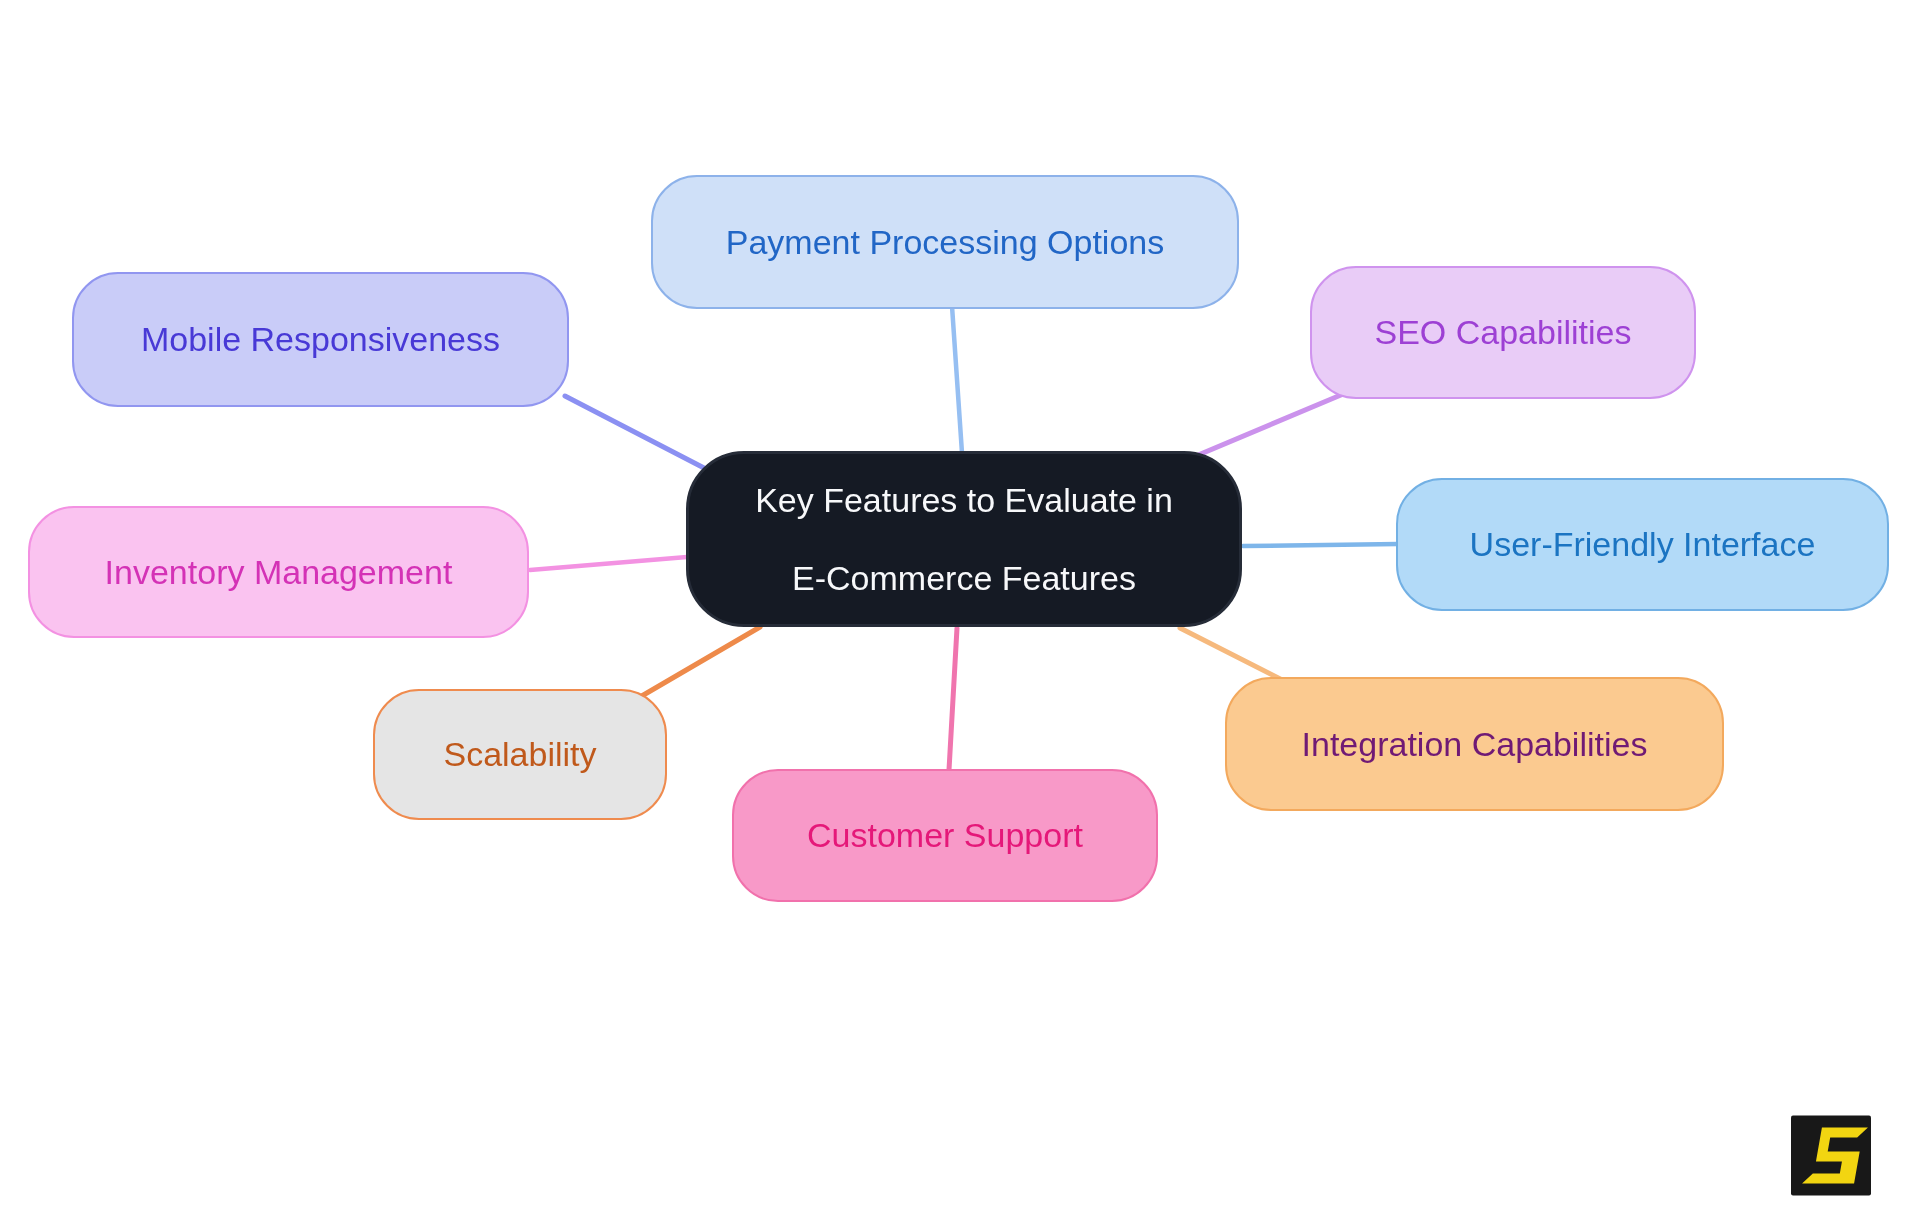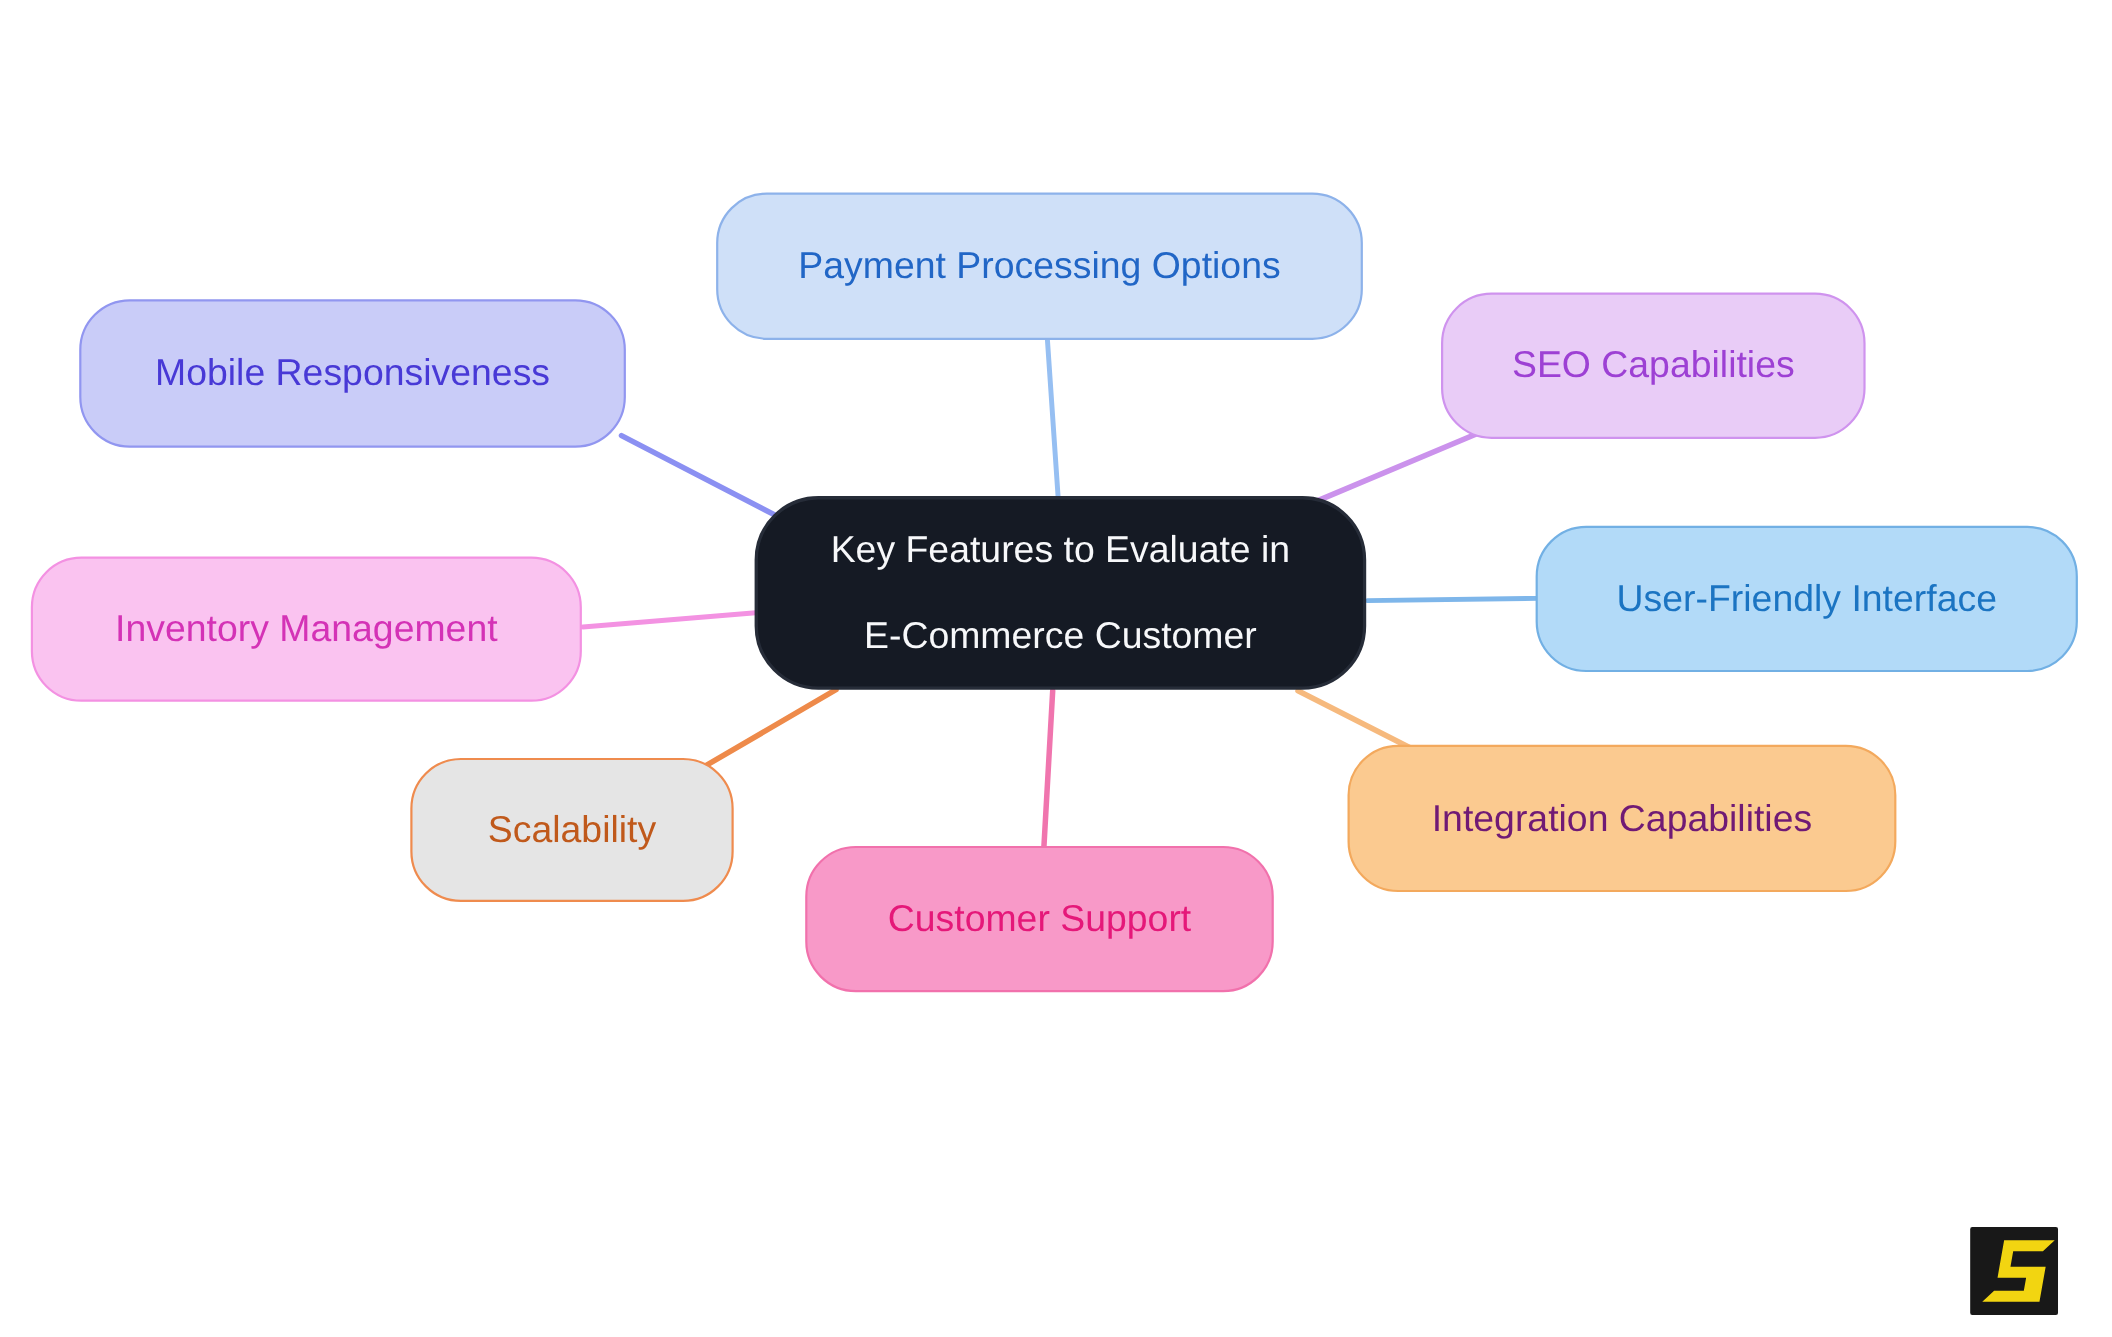--- a/index.html
+++ b/index.html
@@ -91,21 +91,21 @@
   <div class="node n-inventory" style="background: rgb(250, 195, 240); border-color: rgb(243, 145, 226); color: rgb(212, 50, 182);">
     <span>Inventory Management</span>
   </div>
 
   <div class="node n-mobile" style="background: rgb(201, 204, 248); border-color: rgb(145, 150, 240); color: rgb(72, 57, 214);">
     <span>Mobile Responsiveness</span>
   </div>
 
   <div class="center-node" style="background: rgb(21, 26, 36); border-color: rgb(38, 44, 56); color: rgb(247, 248, 250); gap: 36px;">
     <span>Key Features to Evaluate in</span>
-    <span>E-Commerce Customer</span>
+    <span>E-Commerce Features</span>
   </div>
 
   <div class="logo">
     <svg viewBox="0 0 80 80">
       <rect x="0" y="0" width="80" height="80" rx="2" fill="#181818"></rect>
       <g transform="translate(44,40) skewX(-10) translate(-40,-40)">
         <path d="M22,12 L68,12 L59,22 L32,22 L32,36 L64,36 L64,68 L12,68 L21,58 L48,58 L48,46 L22,46 Z" fill="#f2d511"></path>
       </g>
     </svg>
   </div>

